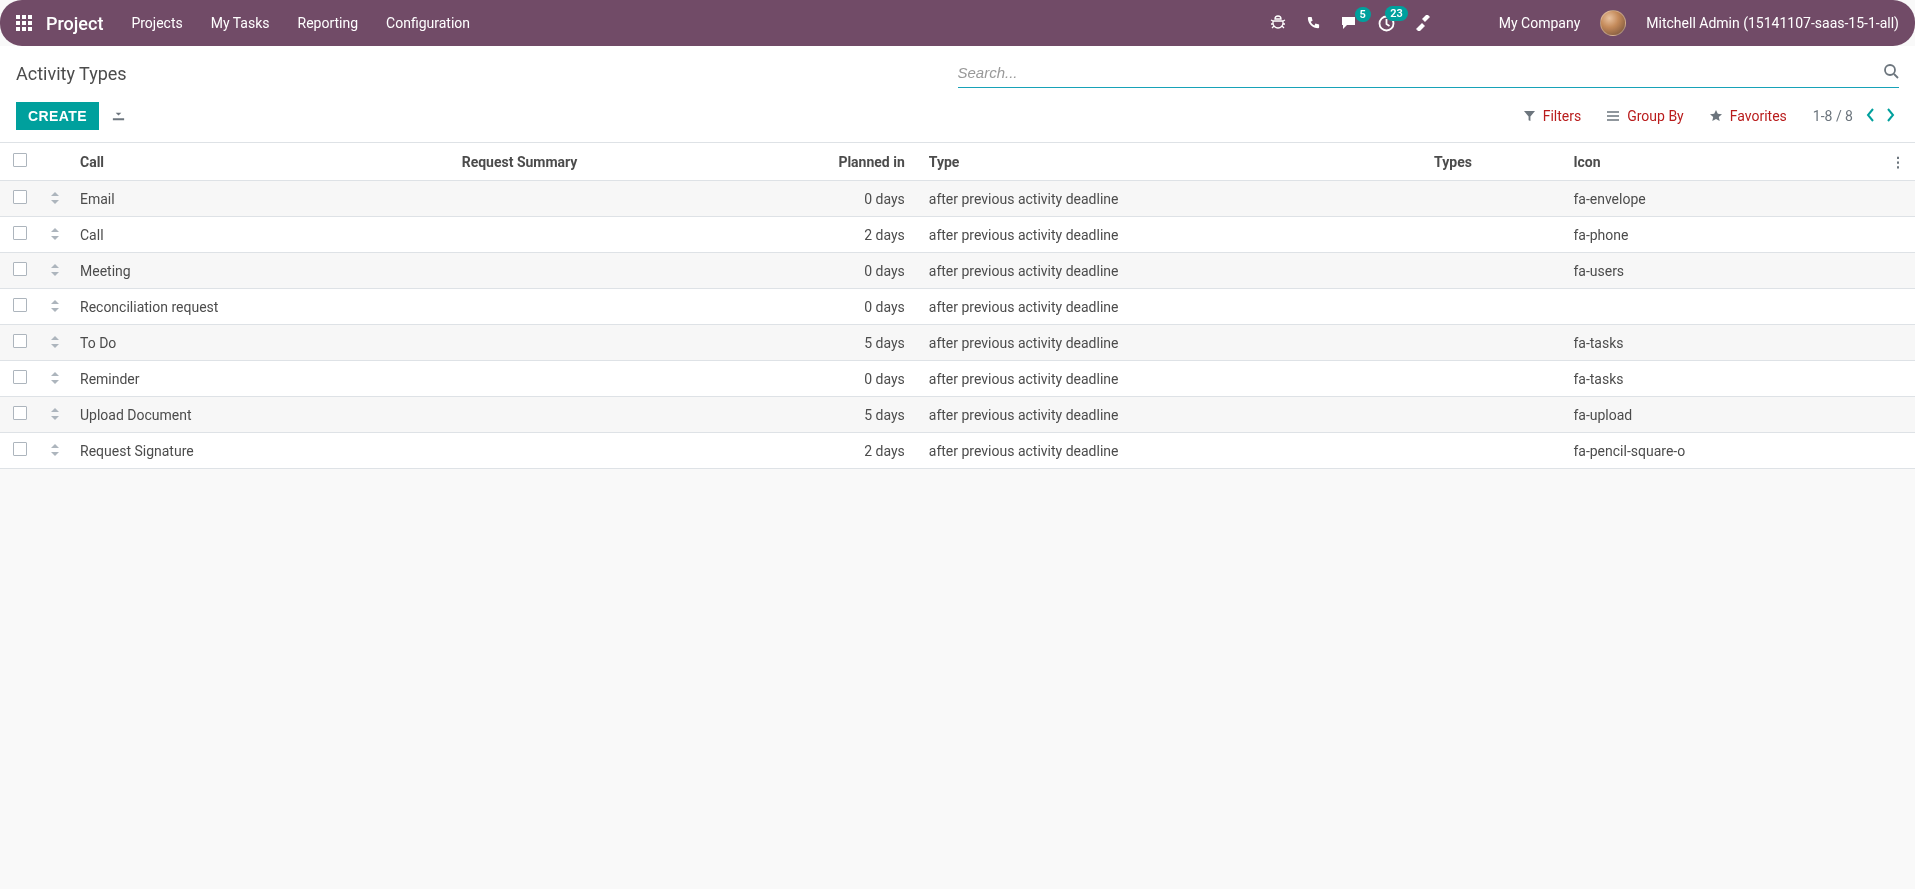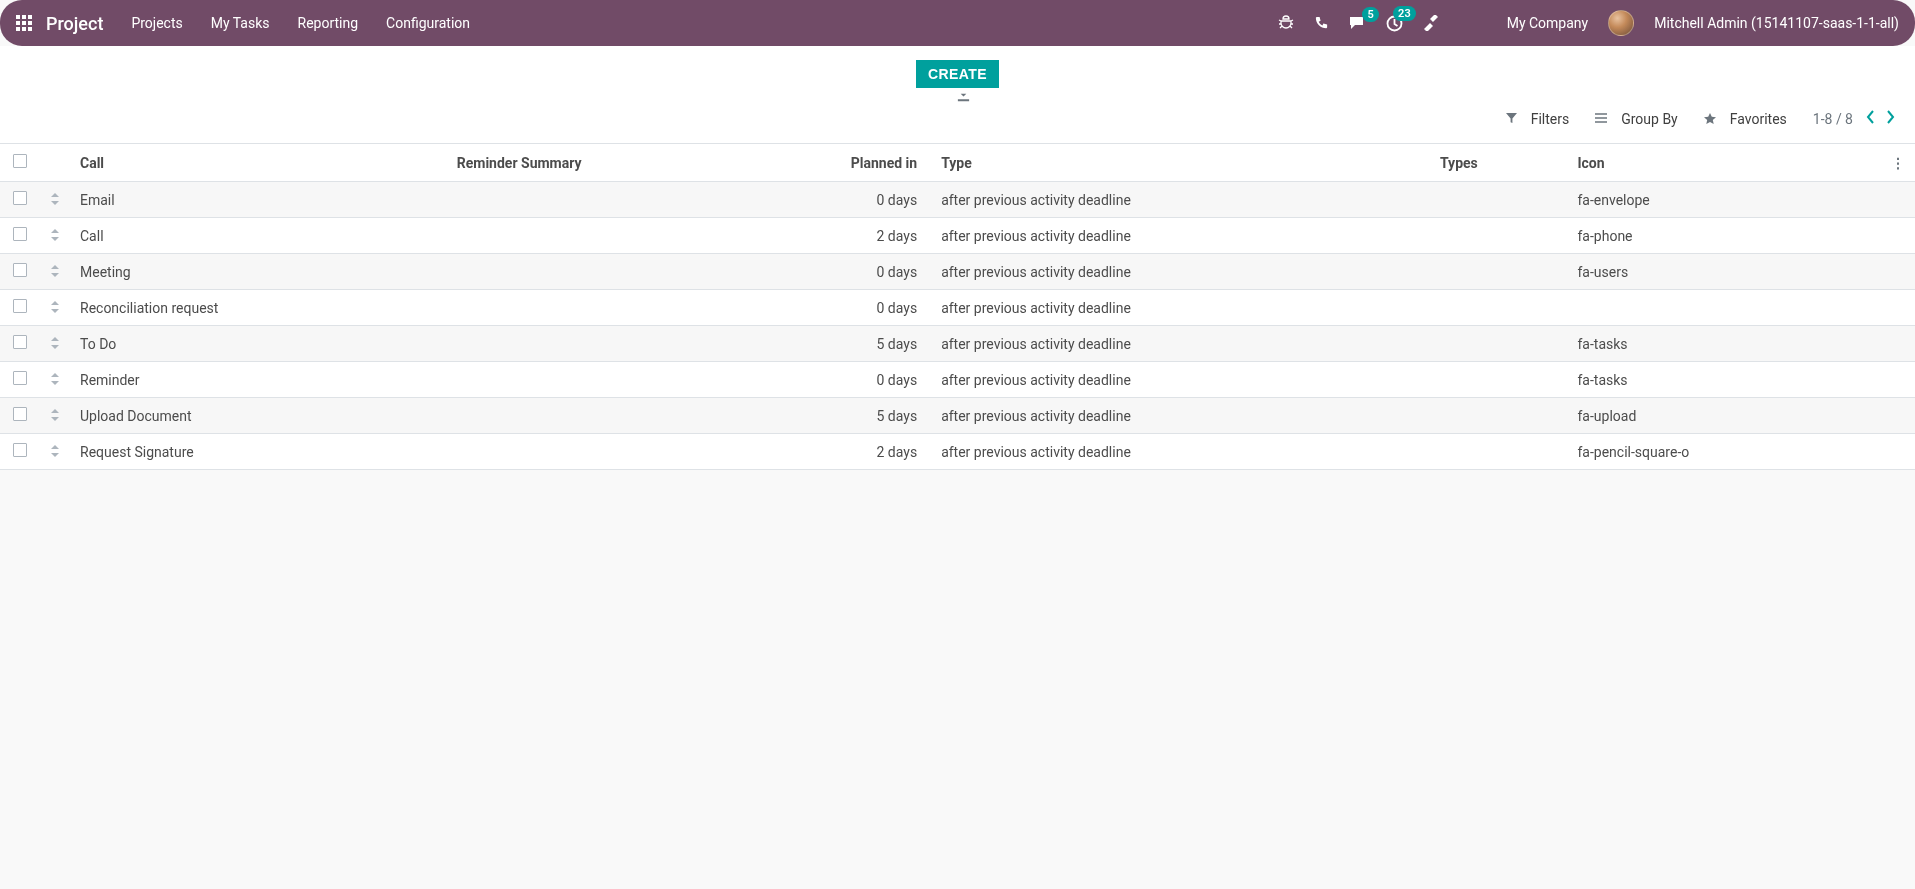--- a/index.html
+++ b/index.html
@@ -48,29 +48,29 @@
   }
   .cp-top { display:flex; align-items:center; }
   .page-title { font-size: 18px; color: #4c4c4c; font-weight: 400; }
   .search-wrap { margin-left: auto; width: 50%; position: relative; border-bottom: 1px solid #17a2b8; display:flex; align-items:center;}
   .search-input {
     border: none; outline: none; width: 100%;
     font-size: 15px; padding: 6px 0; color: #666;
   }
   .search-input::placeholder { color:#999; font-style: italic; }
   .search-btn { background:none; border:none; cursor:pointer; color:#6c757d; }
-  .cp-bottom { display:flex; align-items:center; margin-top: 2px; flex-direction: column; }
+  .cp-bottom { display:flex; align-items:center; margin-top: 14px; }
   .btn-create {
     background: #00A09D; color:#fff; border:none;
     padding: 6px 12px; font-weight:600; font-size:14px;
     letter-spacing: 0.4px; cursor:pointer;
   }
   .btn-download { margin-left: 12px; color:#6c757d; cursor:pointer; }
   .cp-right { margin-left: auto; display:flex; align-items:center; gap:26px; }
-  .filter-btn { color:#404040; cursor:pointer; display:inline-flex; align-items:center; gap:14px; font-size:14px;}
+  .filter-btn { color:#b91c1c; cursor:pointer; display:inline-flex; align-items:center; gap:8px; font-size:14px;}
   .pager-area { margin-left:auto; display:flex; align-items:center; gap:1px; color:#6c757d; }
   .pager-btn { color:#00A09D; cursor:pointer; padding:4px; }
   .pager-text { color:#6c757d; padding-right:8px;}
   table { width:100%; border-collapse: collapse; background:#fff; }
   thead th {
     text-align:left; font-weight:700; color:#4c4c4c;
     padding: 10px 10px; border-bottom: 1px solid #dee2e6;
     font-size:14px;
   }
   tbody td {
@@ -137,25 +137,37 @@
         </svg>
       <span class="badge">23</span>
     </span>
     <span class="nav-icon">
       <svg width="16" height="16" viewBox="0 0 16 16" fill="#fff">
           <path d="M2 14l5-5 2 2-5 5zM14 2l-4 4-2-2 4-4z" stroke="#fff" stroke-width="1.4"></path>
         </svg>
     </span>
     <span class="company-text">My Company</span>
     <span class="avatar"></span>
-    <span class="user-text">Mitchell Admin (15141107-saas-1-1-all)</span>
+    <span class="user-text">Mitchell Admin (15141107-saas-15-1-all)</span>
   </div>
 </div>
 
 <div class="control-panel">
+  <div class="cp-top">
+    <div class="page-title">Activity Types</div>
+    <div class="search-wrap">
+      <input class="search-input" placeholder="Search..." style="">
+      <button class="search-btn">
+        <svg width="16" height="16" viewBox="0 0 16 16" fill="none" stroke="#6c757d" stroke-width="1.8">
+            <circle cx="7" cy="7" r="5"></circle>
+            <path d="M11 11l4 4"></path>
+          </svg>
+      </button>
+    </div>
+  </div>
   <div class="cp-bottom">
     <button class="btn-create">CREATE</button>
     <span class="btn-download">
       <svg width="15" height="15" viewBox="0 0 16 16" fill="#6c757d">
           <path d="M8 1v8M5 6l3 3 3-3M2 12h12v2H2z"></path>
         </svg>
     </span>
     <div class="cp-right">
       <span class="filter-btn">
         <svg width="11" height="11" viewBox="0 0 12 12" fill="#6c757d">
@@ -191,21 +203,21 @@
     </div>
   </div>
 </div>
 
 <table>
   <thead>
     <tr>
       <th class="cb-cell"><span class="checkbox"></span></th>
       <th class="handle-cell"></th>
       <th>Call</th>
-      <th>Reminder Summary</th>
+      <th>Request Summary</th>
       <th class="planned-cell">Planned in</th>
       <th>Type</th>
       <th>Types</th>
       <th>Icon</th>
       <th class="col-options">⋮</th>
     </tr>
   </thead>
   <tbody id="table-body">
       <tr>
         <td class="cb-cell"><span class="checkbox"></span></td>

